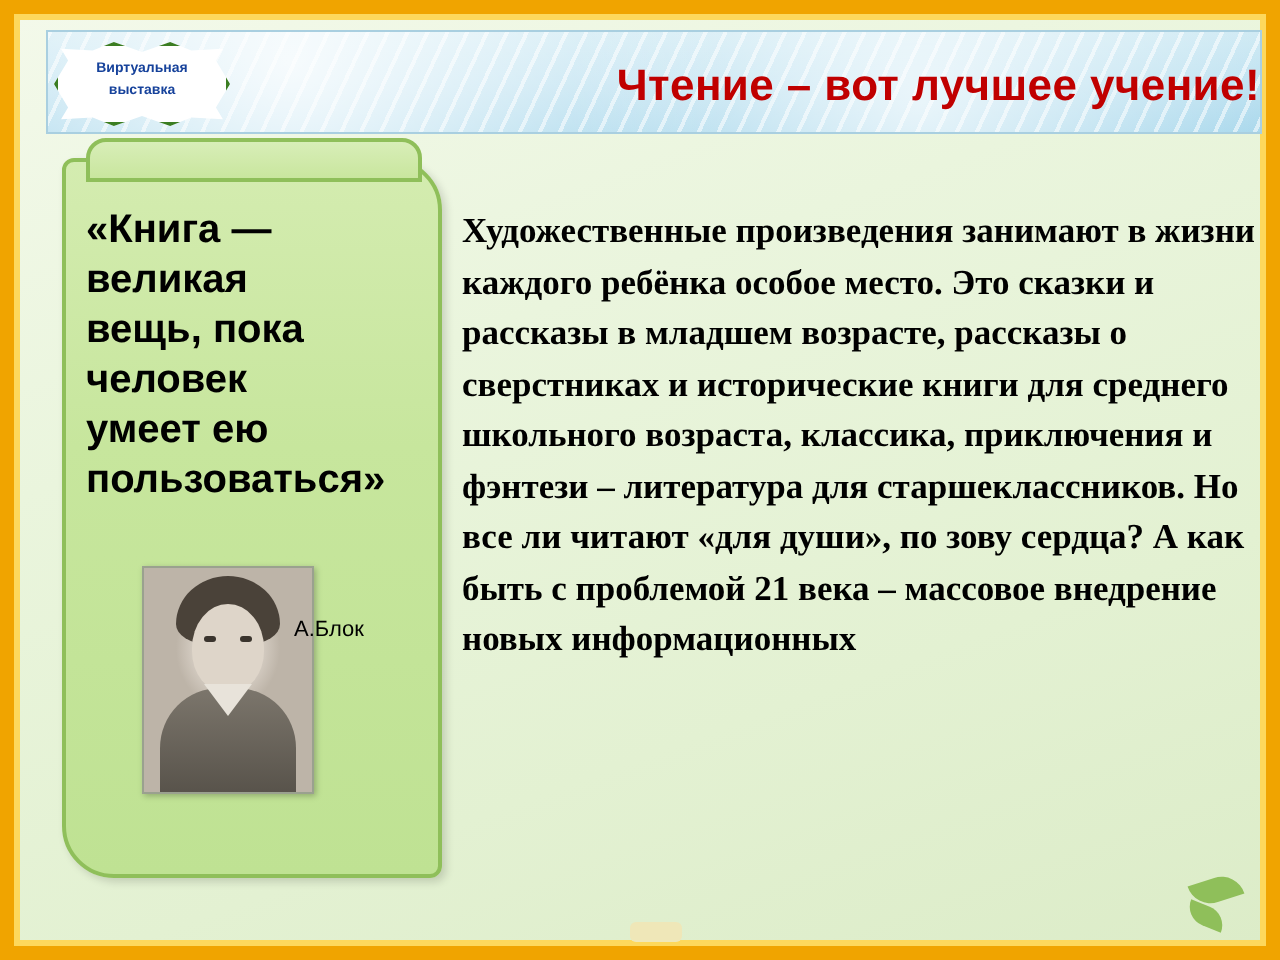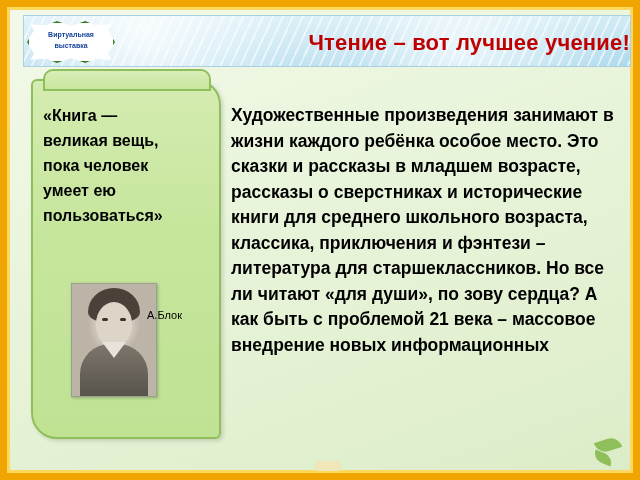--- a/index.html
+++ b/index.html
@@ -110,21 +110,21 @@
     background: linear-gradient(180deg, #d8eeb8, #c9e69e);
     border: 2px solid #8fbf5a;
     border-radius: 10px 10px 0 0;
     box-sizing: border-box;
   }
   .quote-text {
     position: absolute;
     left: 36px;
     top: 96px;
     width: 130px;
-    font-size: 16px;
+    font-size: 20px;
     font-weight: bold;
     color: #000000;
     line-height: 25px;
   }
   .quote-author {
     position: absolute;
     left: 140px;
     top: 302px;
     font-size: 11px;
     color: #000000;
@@ -200,20 +200,21 @@
   
   .body-text {
     position: absolute;
     left: 224px;
     top: 96px;
     width: 398px;
     font-size: 17.5px;
     font-weight: bold;
     color: #000000;
     line-height: 25.5px;
+    font-family: Liberation Serif, serif;
   }
 
   
   .corner-swirl {
     position: absolute;
     right: 10px;
     bottom: 8px;
     width: 44px;
     height: 40px;
   }

